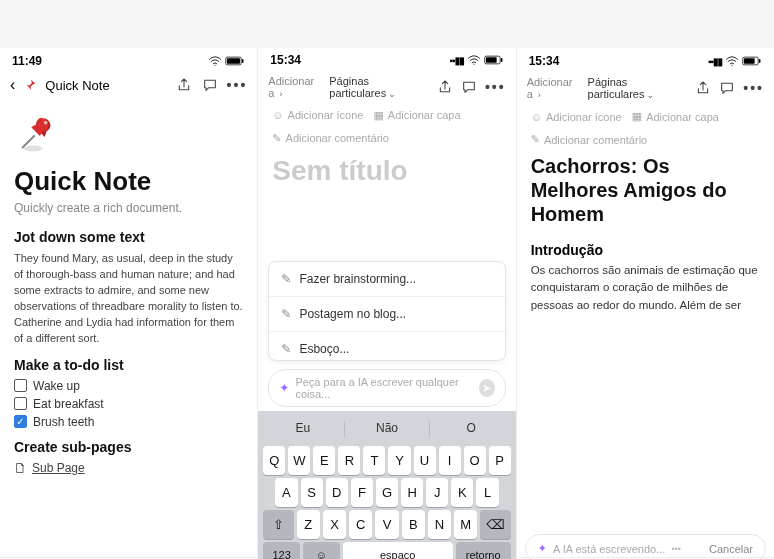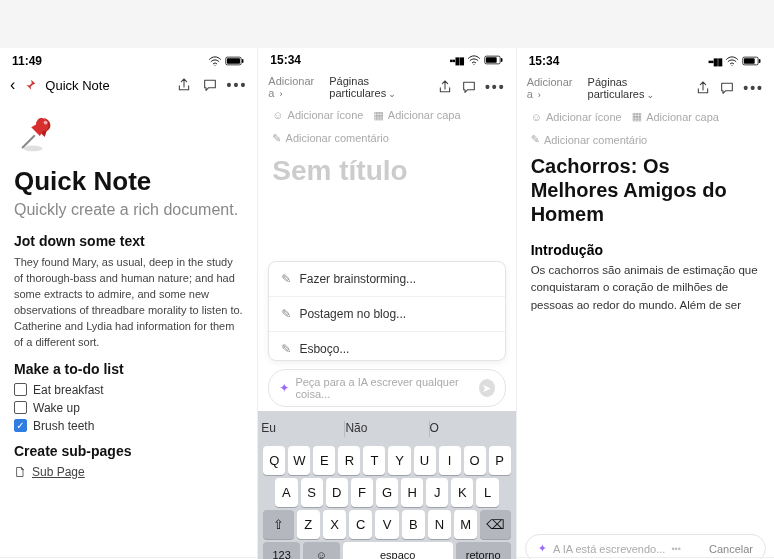--- a/index.html
+++ b/index.html
@@ -20,21 +20,21 @@
   .navbar .title { font-size:13px; font-weight:500; }
   .navbar .spacer { flex:1; }
   .navbar .chev { font-size:9px; color:#666; margin-left:2px;}
   .ico { width:18px; height:18px; display:inline-flex; align-items:center; justify-content:center; color:#444; }
   .ico svg { width:16px; height:16px; }
   .dots { letter-spacing:2px; font-weight:bold; color:#444; font-size:14px;}
 
   .content { flex:1; padding: 6px 14px; overflow:hidden; font-size:12px; color:#333; }
   .bigpin { width:46px; height:46px; margin-top:6px; }
   h1.page-title { font-size:26px; font-weight:700; margin:6px 0 4px 0; color:#111; line-height:1.15;}
-  .subtitle { color:#888; font-size:16px; margin-bottom:14px; }
+  .subtitle { color:#888; font-size:12px; margin-bottom:14px; }
   h2.sec { font-size:14px; font-weight:700; margin:10px 0 6px 0; color:#111; }
   p.body { font-size:11px; line-height:1.45; color:#444; }
   .todo { display:flex; align-items:center; gap:6px; font-size:12px; margin:4px 0; }
   .cb { width:13px; height:13px; border:1.5px solid #555; border-radius:2px; display:inline-flex; align-items:center; justify-content:center; }
   .cb.checked { background:#2f7de1; border-color:#2f7de1; color:#fff; font-size:10px; }
   .subpage { display:flex; align-items:center; gap:6px; font-size:12px; color:#444; text-decoration:underline; margin-top:4px;}
 
   .bottombar { display:flex; align-items:center; justify-content:space-around; height:40px; border-top:1px solid #eee; }
   .bottombar .bico { color:#555; }
   .homebar { height:4px; width:90px; background:#000; border-radius:3px; margin:4px auto 2px auto;}
@@ -46,21 +46,21 @@
   .ai-menu { margin:70px 10px 0 10px; background:#fff; border:1px solid #e4e4e4; border-radius:8px; box-shadow:0 2px 6px rgba(0,0,0,0.06); overflow:hidden;}
   .ai-item { display:flex; align-items:center; gap:8px; padding:10px 12px; font-size:12px; color:#333; border-bottom:1px solid #f0f0f0;}
   .ai-item:last-child{border-bottom:none;}
   .ai-pen { color:#888; font-size:12px;}
   .ai-input { margin:8px 10px 4px 10px; display:flex; align-items:center; gap:6px; border:1px solid #e4e4e4; border-radius:18px; padding:6px 10px; font-size:11px; color:#aaa;}
   .ai-input .spark { color:#9a6bff; font-size:12px;}
   .ai-input .go { margin-left:auto; width:18px; height:18px; border-radius:50%; background:#ddd; display:flex; align-items:center;justify-content:center; color:#fff; font-size:11px;}
 
   .kb { background:#d2d5da; padding:4px 3px 6px 3px; }
   .kb-sugg { display:flex; justify-content:space-around; font-size:12px; color:#333; padding:6px 0;}
-  .kb-sugg span { flex:1; text-align:left;}
+  .kb-sugg span { flex:1; text-align:center;}
   .kb-sugg .sep{ width:1px; background:#b8bbc0; flex:0 0 1px; height:16px; align-self:center;}
   .kb-row { display:flex; gap:3px; justify-content:center; margin:3px 2px;}
   .key { background:#fff; border-radius:4px; box-shadow:0 1px 0 #9fa2a8; flex:1; text-align:center; padding:7px 0; font-size:13px; color:#111;}
   .key.mod { background:#b4b8be; }
   .kb-row.row2 { padding:0 12px;}
   .kb-bottom { display:flex; gap:3px; margin:3px 2px;}
   .kb-bottom .key{ font-size:11px;}
   .kb-bottom .space{ flex:3;}
   .kb-tool { display:flex; justify-content:space-between; padding:6px 14px 2px 14px; color:#555;}
 
@@ -123,25 +123,25 @@
       </svg>
       <h1 class="page-title">Quick Note</h1>
       <div class="subtitle">Quickly create a rich document.</div>
 
       <h2 class="sec">Jot down some text</h2>
       <p class="body">They found Mary, as usual, deep in the study of thorough-bass and human nature; and had some extracts to admire, and some new observations of threadbare morality to listen to. Catherine and Lydia had information for them of a different sort.</p>
 
       <h2 class="sec">Make a to-do list</h2>
       <div class="todo">
           <span class="cb"></span>
-          <span>Eat breakfast</span>
+          <span>Wake up</span>
         </div>
       <div class="todo">
           <span class="cb"></span>
-          <span>Wake up</span>
+          <span>Eat breakfast</span>
         </div>
       <div class="todo">
           <span class="cb checked">✓</span>
           <span>Brush teeth</span>
         </div>
 
       <h2 class="sec">Create sub-pages</h2>
       <div class="subpage">
         <svg width="12" height="12" viewBox="0 0 24 24">
             <path class="icon-stroke" d="M6 3h9l3 3v15H6zM15 3v4h4"></path>

